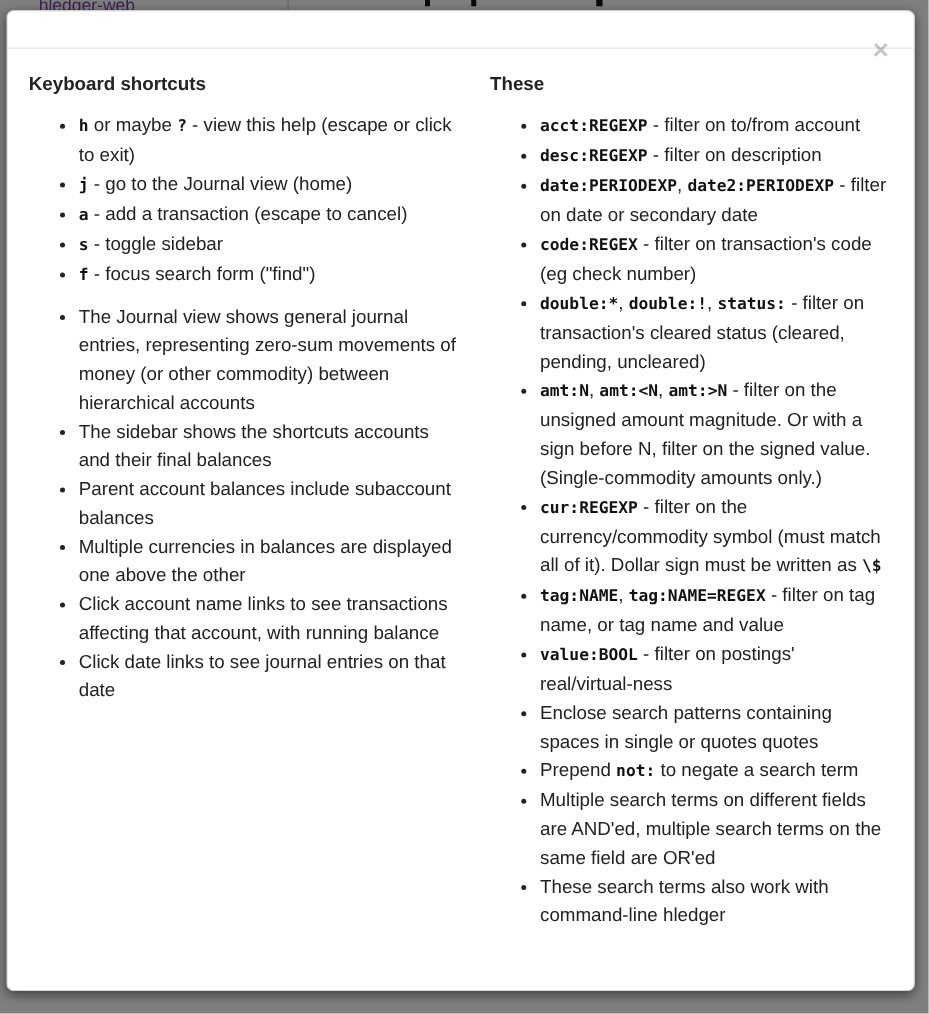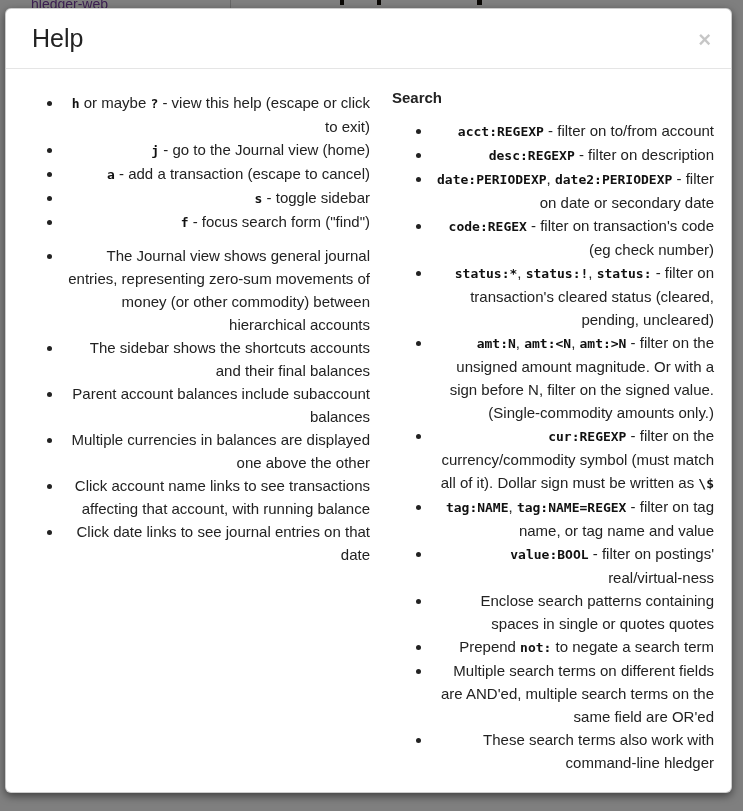--- a/index.html
+++ b/index.html
@@ -48,21 +48,21 @@
   }
   .modal-body{
     display:flex;align-items:flex-start;
     padding:17px 17px 0 17px;
     font-size:15px;line-height:23px;color:#222;
   }
   .col-left{width:347px;flex:none;}
   .col-right{flex:1;padding-left:22px;box-sizing:border-box;}
 
   .help-section p.heading{margin:0 0 10px;font-weight:bold;font-size:15px;}
-  .help-section ul{margin:5px 0 10px;padding-left:40px;list-style:disc;text-align:right;}
+  .help-section ul{margin:5px 0 10px;padding-left:40px;list-style:disc;}
   .help-section + .help-section{margin-top:4px;}
   .help-section li{margin:0;}
   code{
     font-family:"DejaVu Sans Mono","Liberation Mono",monospace;
     font-weight:bold;font-size:13px;color:#111;
   }
 </style>
 </head>
 <body>
 
@@ -74,25 +74,25 @@
       <i></i>
       <i></i>
     </div>
 </div>
 
 <div class="backdrop"></div>
 
 <div class="help-modal">
   <div class="modal-header">
     <button class="close">×</button>
-    <h4 class="modal-title">Help</h4>
   </div>
   <div class="modal-body">
     <div class="col-left">
         <div class="help-section">
+          <p class="heading">Keyboard shortcuts</p>
           <ul>
             <li><code>h</code> or maybe <code>?</code> - view this help (escape or click to exit)</li>
             <li><code>j</code> - go to the Journal view (home)</li>
             <li><code>a</code> - add a transaction (escape to cancel)</li>
             <li><code>s</code> - toggle sidebar</li>
             <li><code>f</code> - focus search form ("find")</li>
           </ul>
         </div>
         <div class="help-section">
           <ul>
@@ -100,27 +100,27 @@
             <li>The sidebar shows the shortcuts accounts and their final balances</li>
             <li>Parent account balances include subaccount balances</li>
             <li>Multiple currencies in balances are displayed one above the other</li>
             <li>Click account name links to see transactions affecting that account, with running balance</li>
             <li>Click date links to see journal entries on that date</li>
           </ul>
         </div>
       </div>
     <div class="col-right">
         <div class="help-section">
-          <p class="heading">Search</p>
+          <p class="heading">These</p>
           <ul>
             <li><code>acct:REGEXP</code> - filter on to/from account</li>
             <li><code>desc:REGEXP</code> - filter on description</li>
             <li><code>date:PERIODEXP</code>, <code>date2:PERIODEXP</code> - filter on date or secondary date</li>
             <li><code>code:REGEX</code> - filter on transaction's code (eg check number)</li>
-            <li><code>status:*</code>, <code>status:!</code>, <code>status:</code> - filter on transaction's cleared status (cleared, pending, uncleared)</li>
+            <li><code>double:*</code>, <code>double:!</code>, <code>status:</code> - filter on transaction's cleared status (cleared, pending, uncleared)</li>
             <li><code>amt:N</code>, <code>amt:&lt;N</code>, <code>amt:&gt;N</code> - filter on the unsigned amount magnitude. Or with a sign before N, filter on the signed value. (Single-commodity amounts only.)</li>
             <li><code>cur:REGEXP</code> - filter on the currency/commodity symbol (must match all of it). Dollar sign must be written as <code>\$</code></li>
             <li><code>tag:NAME</code>, <code>tag:NAME=REGEX</code> - filter on tag name, or tag name and value</li>
             <li><code>value:BOOL</code> - filter on postings' real/virtual-ness</li>
             <li>Enclose search patterns containing spaces in single or quotes quotes</li>
             <li>Prepend <code>not:</code> to negate a search term</li>
             <li>Multiple search terms on different fields are AND'ed, multiple search terms on the same field are OR'ed</li>
             <li>These search terms also work with command-line hledger</li>
           </ul>
         </div>

